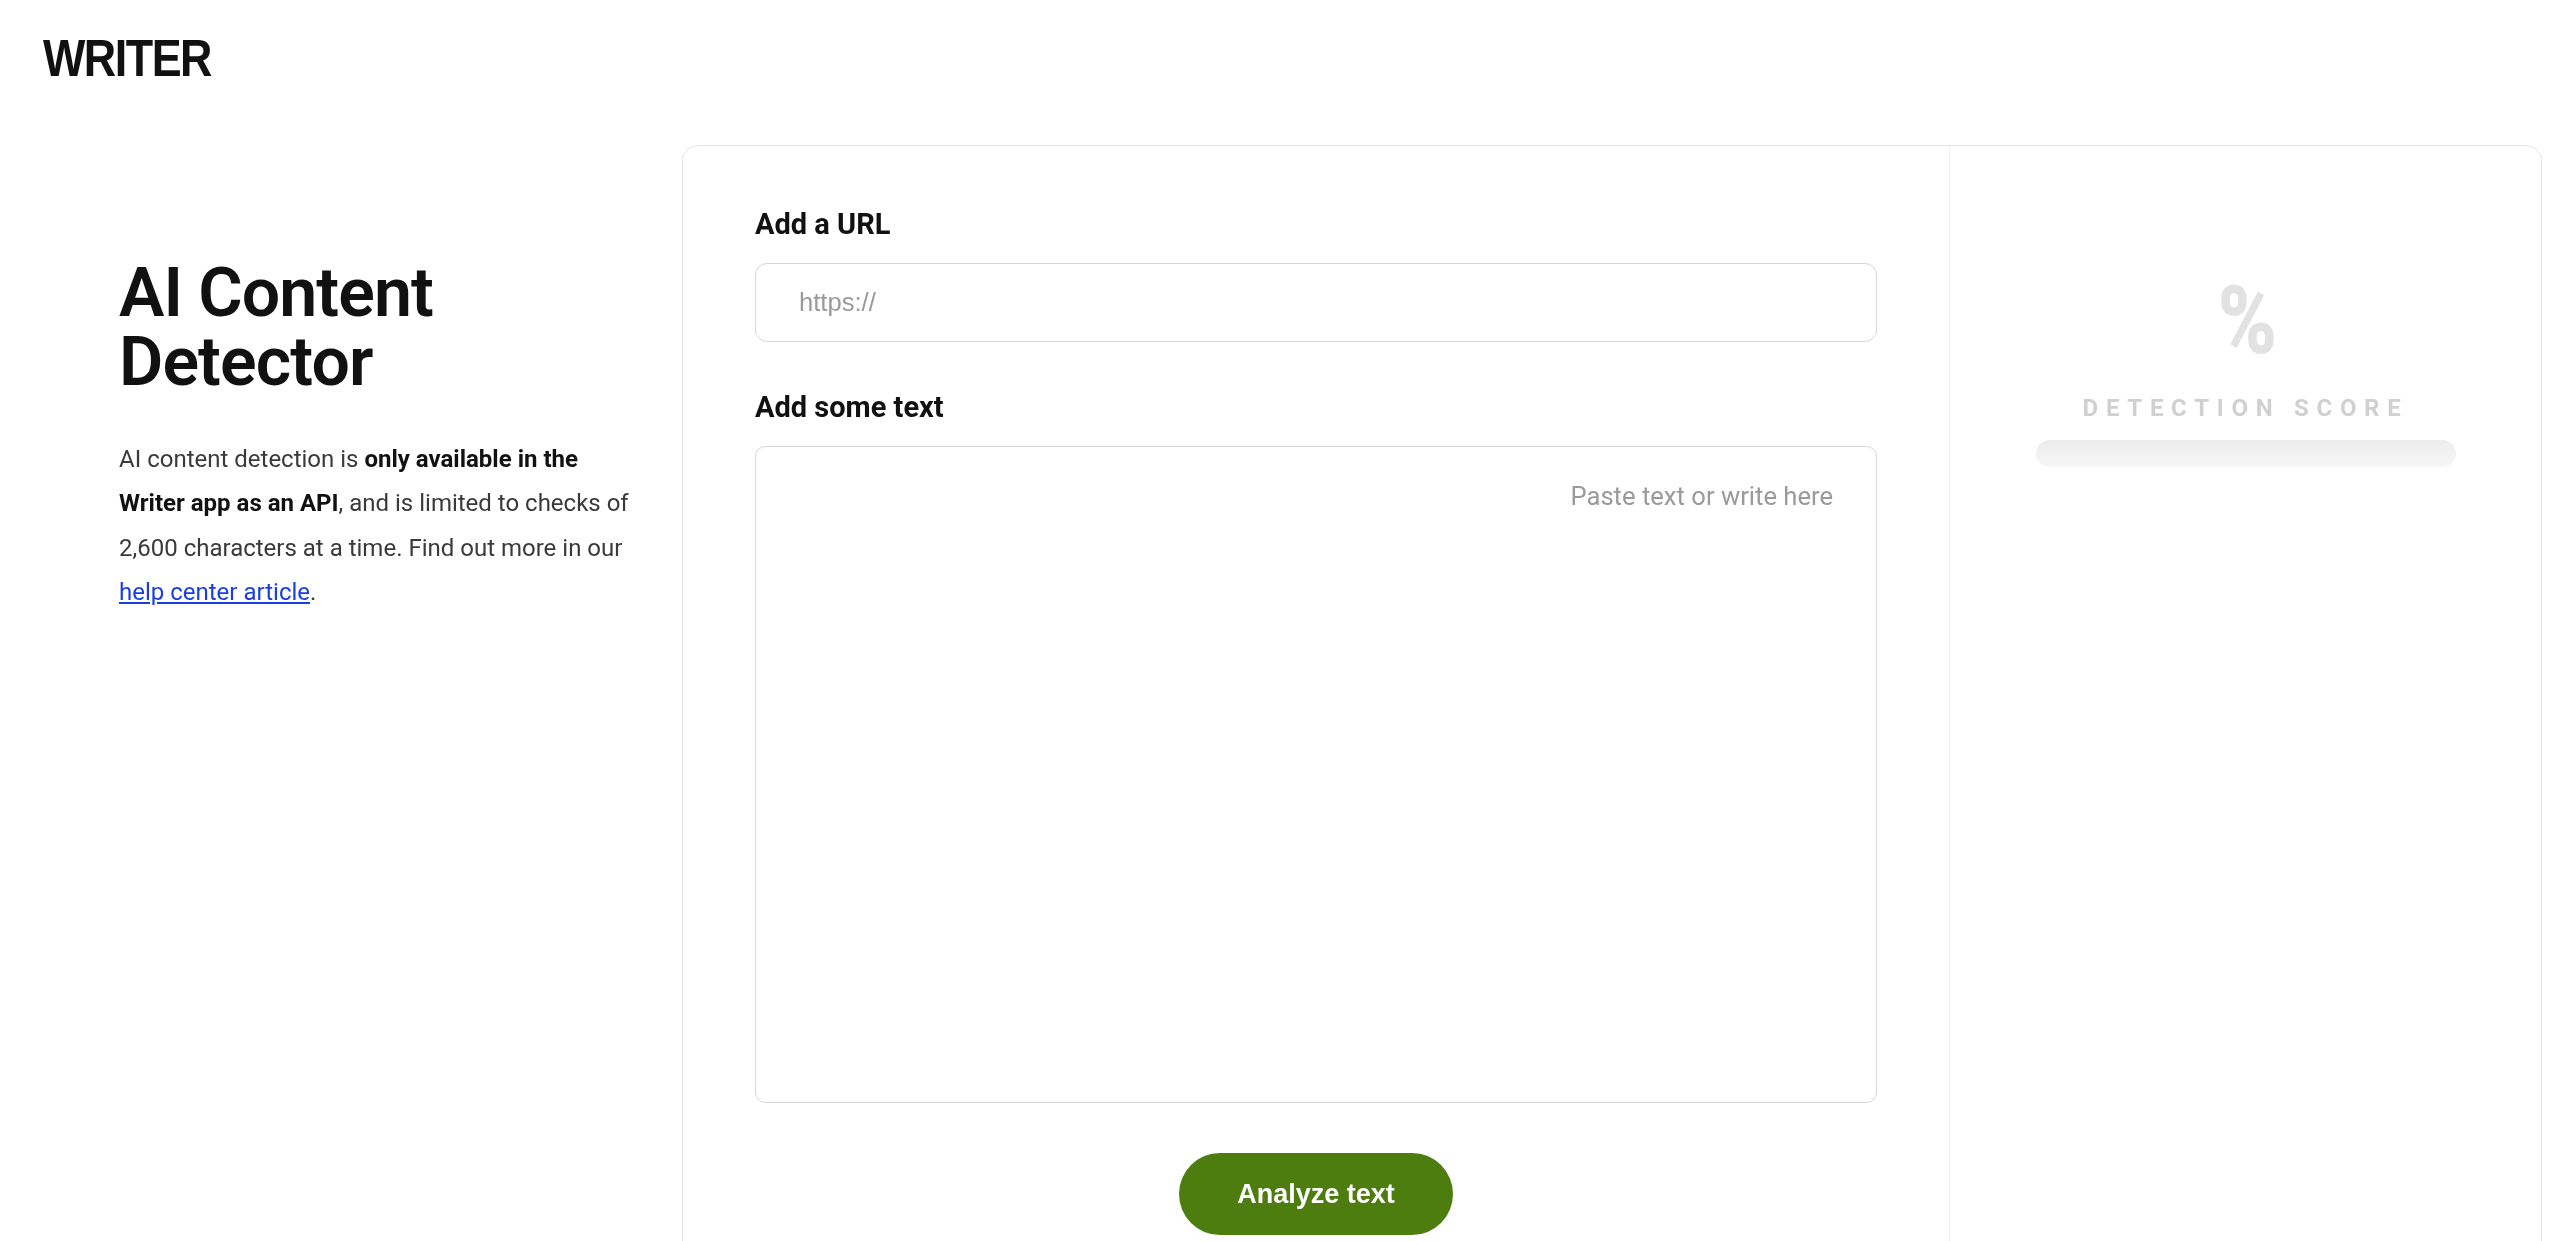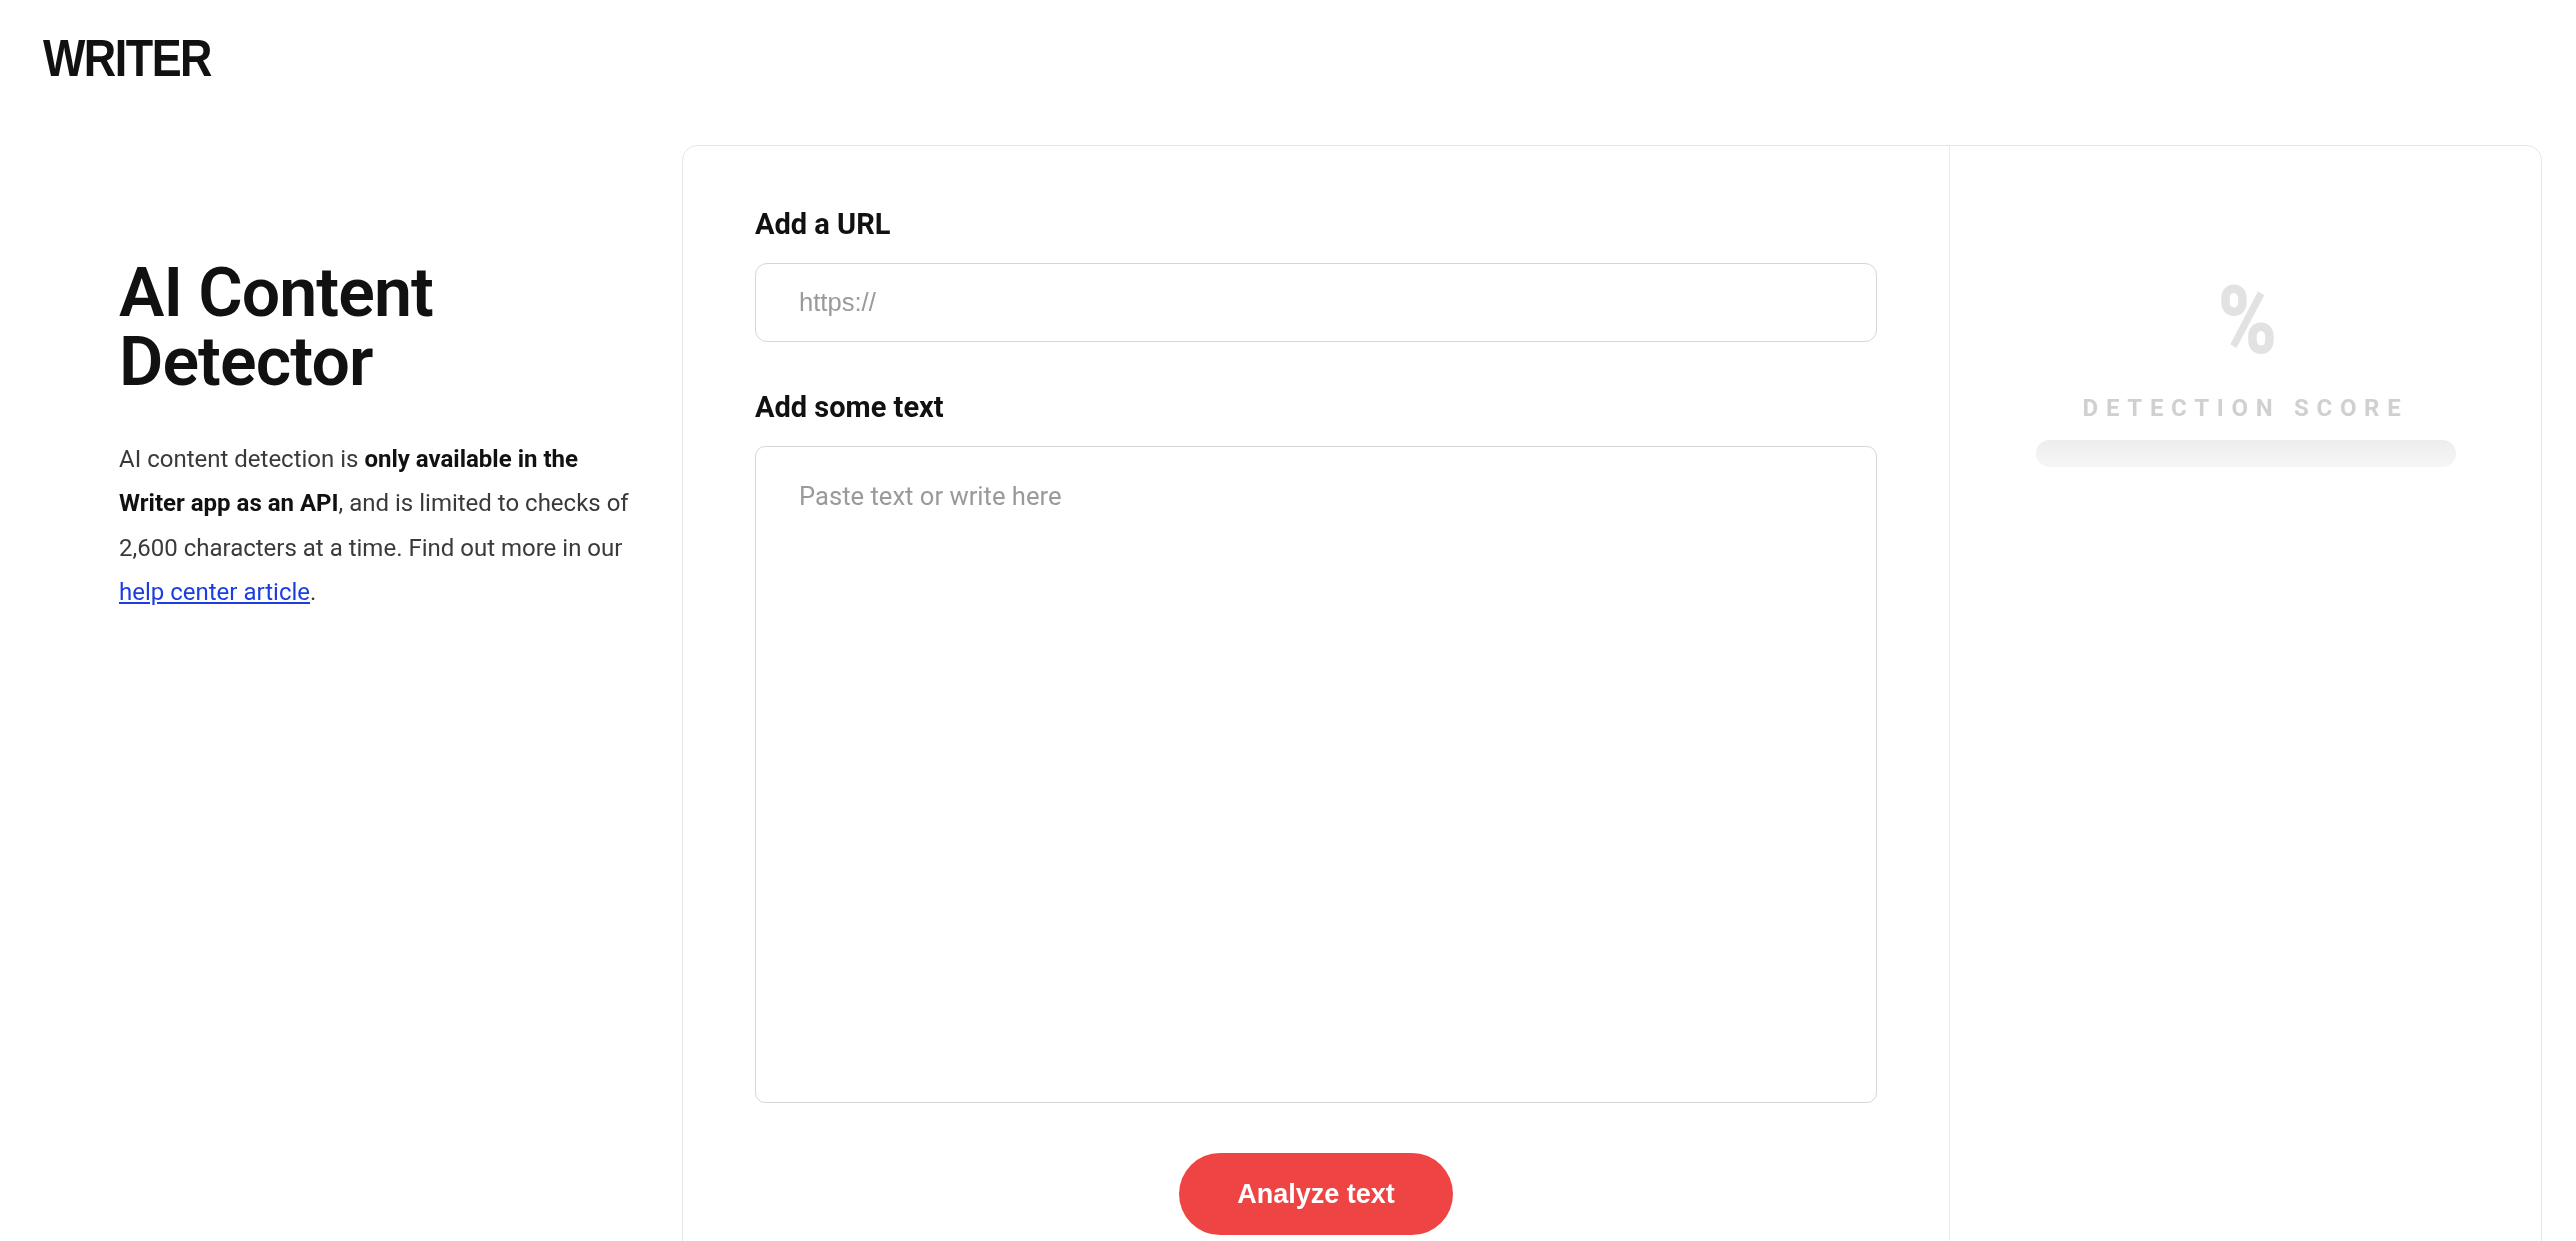--- a/index.html
+++ b/index.html
@@ -92,26 +92,27 @@
   width: 100%;
   height: 657px;
   border: 0.9px solid #d6d6d6;
   border-radius: 10.2px;
   padding: 34px 43px;
   font-size: 25.6px;
   color: #333;
   outline: none;
   resize: none;
   font-family: inherit;
+  text-align: right;
 }
 .text-area::placeholder { color: #9a9a9a; }
 .analyze-btn {
   align-self: center;
   margin-top: 50px;
-  background: #ef4444;
+  background: #4d7c0f;
   color: #fff;
   border: none;
   border-radius: 853px;
   padding: 25.6px 58px;
   font-size: 27px;
   font-weight: 600;
   cursor: pointer;
 }
 .score-section {
   width: 591px;

